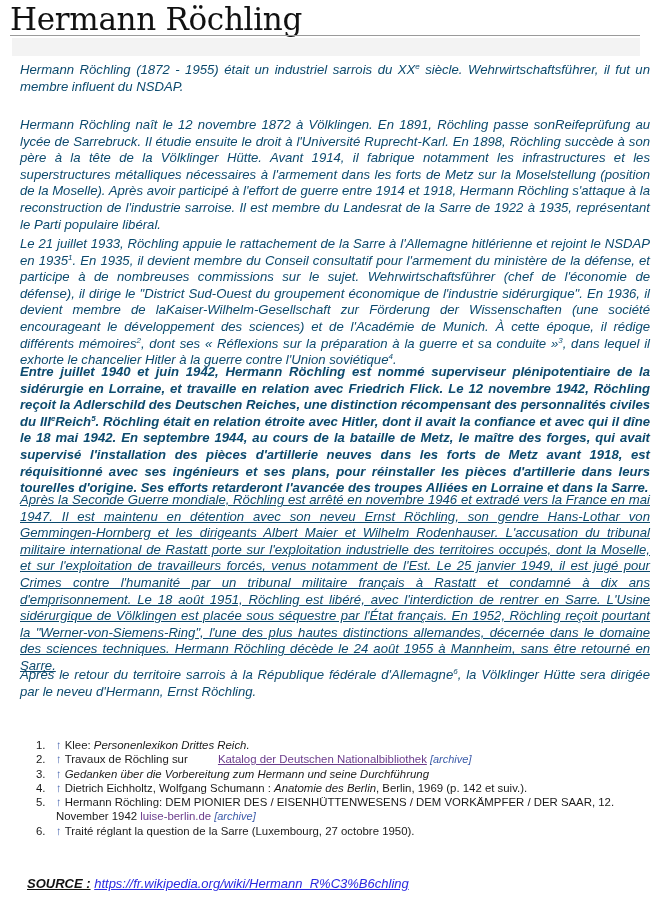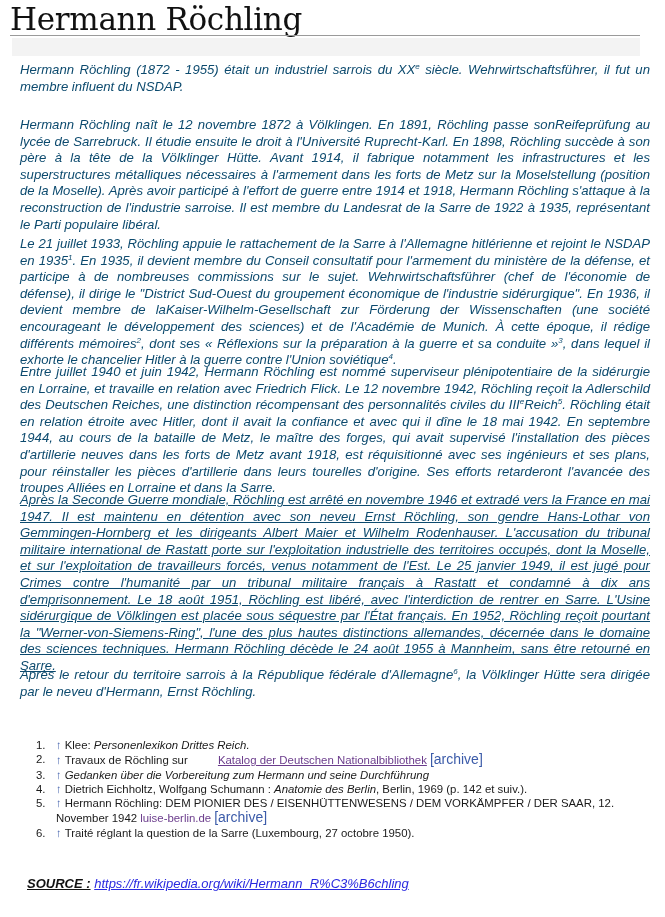--- a/index.html
+++ b/index.html
@@ -16,35 +16,35 @@
     .body-text {
       position: absolute; left: 20px; width: 630px;
       font-family: "Liberation Sans", sans-serif; font-style: italic;
       font-size: 13.15px; line-height: 16.6px; color: #0c4a6e;
       text-align: justify; margin: 0;
     }
     .body-text sup { font-size: 8px; line-height: 0; vertical-align: super; }
     #p-intro { top: 62px; }
     #p1 { top: 117px; }
     #p2 { top: 236px; }
-    #p3 { top: 364px; }
+    #p3 { top: 364px; font-weight: bold; }
     #p4 { top: 492px; text-decoration: underline; }
     #p5 { top: 667px; }
     .refs {
       position: absolute; left: 30px; top: 738px; width: 610px;
       list-style: none; margin: 0; padding: 0;
       font-family: "Liberation Sans", sans-serif; font-size: 11.4px; line-height: 14.3px; color: #1a1a1a;
     }
     .refs li { position: relative; padding-left: 26px; }
     .refs .num { position: absolute; left: 6px; top: 0; }
     .refs .arrow { color: #3b5ba9; margin-right: 3px; }
     .refs i { font-style: italic; }
     .link-visited { color: #6b3c8c; text-decoration: underline; margin-left: 27px; }
     .link-plain { color: #6b3c8c; text-decoration: none; }
-    .archive { color: #3b5ba9; font-size: 14px; margin-left: 3px; }
+    .archive { color: #3b5ba9; font-size: 11px; margin-left: 3px; font-style: italic; }
     .source {
       position: absolute; left: 11px; top: 876px;
       font-family: "Liberation Sans", sans-serif; font-style: italic; font-size: 13px; margin-left: 16px;
     }
     .source .label { font-weight: bold; text-decoration: underline; color: #111; }
     .source .url { color: #2a2ae0; text-decoration: underline; }
   </style>
 </head>
 <body>
 

